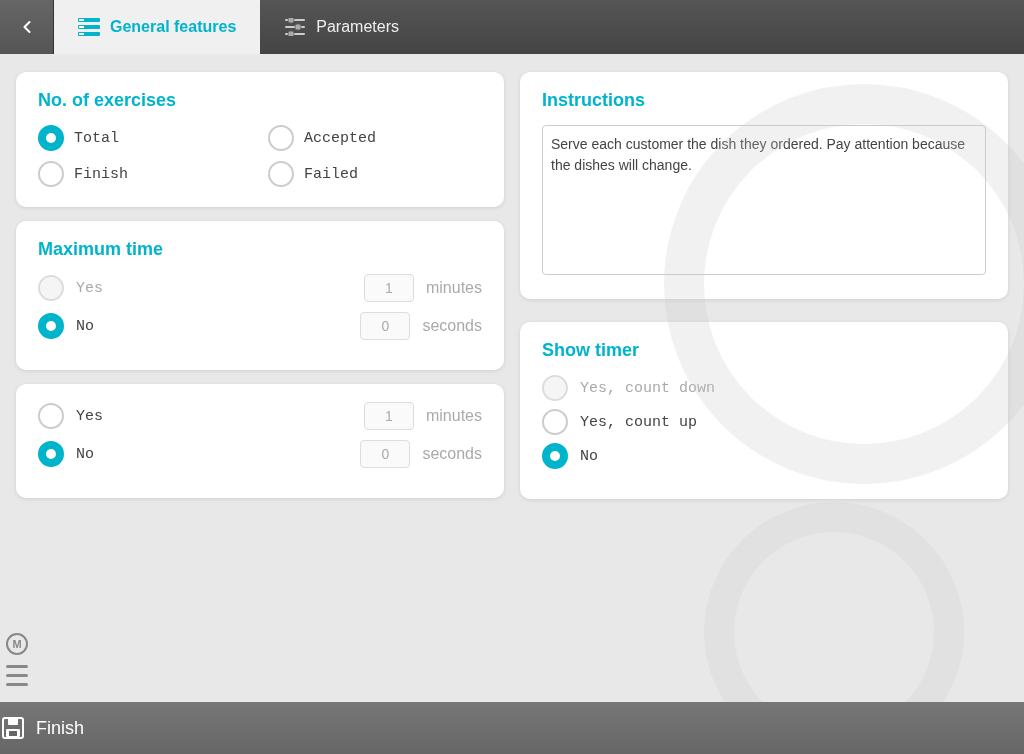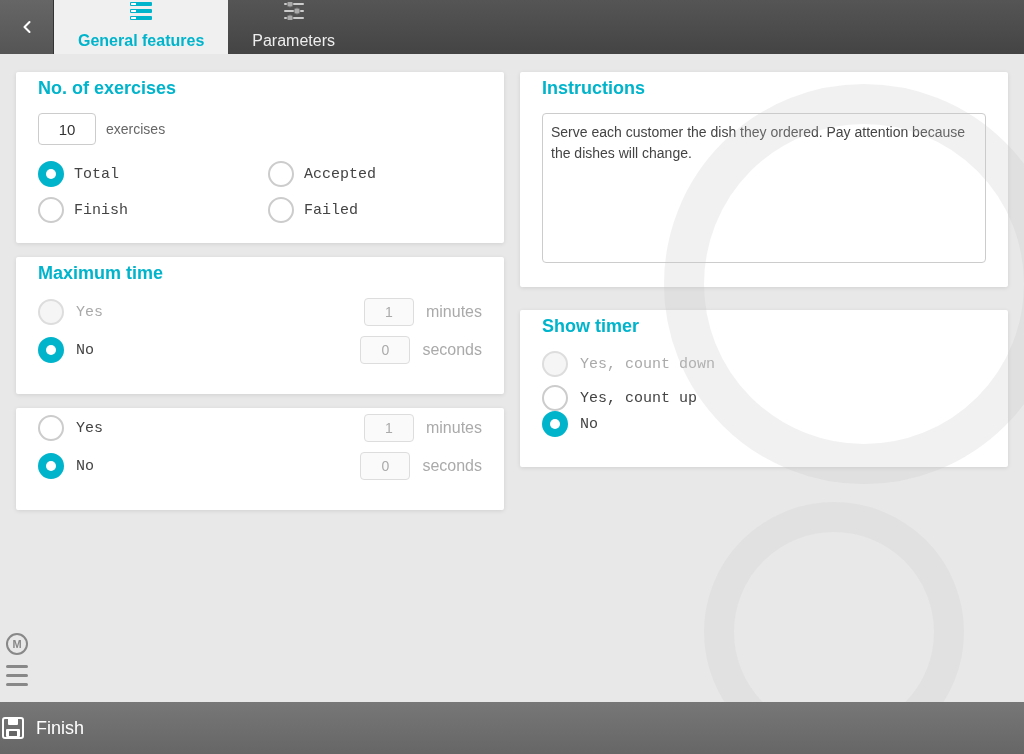--- a/index.html
+++ b/index.html
@@ -40,21 +40,20 @@
 
     .nav-tab {
       display: flex;
       align-items: center;
       gap: 10px;
       padding: 0 24px;
       cursor: pointer;
       color: #ccc;
       font-size: 16px;
       font-weight: 500;
-      flex-direction: column;
     }
 
     .nav-tab.active {
       background: #f0f0f0;
       color: #00b4cc;
       font-weight: 600;
     }
 
     .nav-tab .tab-icon {
       width: 22px;
@@ -113,22 +112,22 @@
     .right-col {
       flex: 1;
       display: flex;
       flex-direction: column;
       gap: 23px;
     }
 
     
     .card {
       background: white;
-      border-radius: 2px;
-      padding: 6px 22px 20px 22px;
+      border-radius: 10px;
+      padding: 18px 22px 20px 22px;
       box-shadow: 0 1px 4px rgba(0,0,0,0.1);
     }
 
     .card-title {
       font-size: 18px;
       font-weight: 600;
       color: #00b4cc;
       margin-bottom: 14px;
     }
 
@@ -353,24 +352,20 @@
   </div>
 </div>
 
 <div class="main-content">
 
   <div class="left-col">
 
     <div class="card">
       <div class="card-title">No. of exercises</div>
 
-      <div class="exercises-input-row">
-        <input type="text" class="number-input" value="10" style="">
-        <span class="input-label">exercises</span>
-      </div>
 
       <div class="radio-grid">
         <div class="radio-row">
           <div class="radio-circle selected"></div>
           <span class="radio-label">Total</span>
         </div>
         <div class="radio-row">
           <div class="radio-circle"></div>
           <span class="radio-label">Accepted</span>
         </div>
@@ -427,21 +422,21 @@
       <textarea class="instructions-textarea" style="">Serve each customer the dish they ordered. Pay attention because the dishes will change.</textarea>
     </div>
 
     <div class="card">
       <div class="card-title">Show timer</div>
 
       <div class="time-row" style="margin-bottom:8px">
         <div class="radio-circle disabled"></div>
         <span class="radio-label disabled">Yes, count down</span>
       </div>
-      <div class="time-row" style="margin-bottom:0">
+      <div class="time-row" style="margin-bottom:8px">
         <div class="radio-circle"></div>
         <span class="radio-label">Yes, count up</span>
       </div>
       <div class="time-row">
         <div class="radio-circle selected"></div>
         <span class="radio-label">No</span>
       </div>
     </div>
 
   </div>

